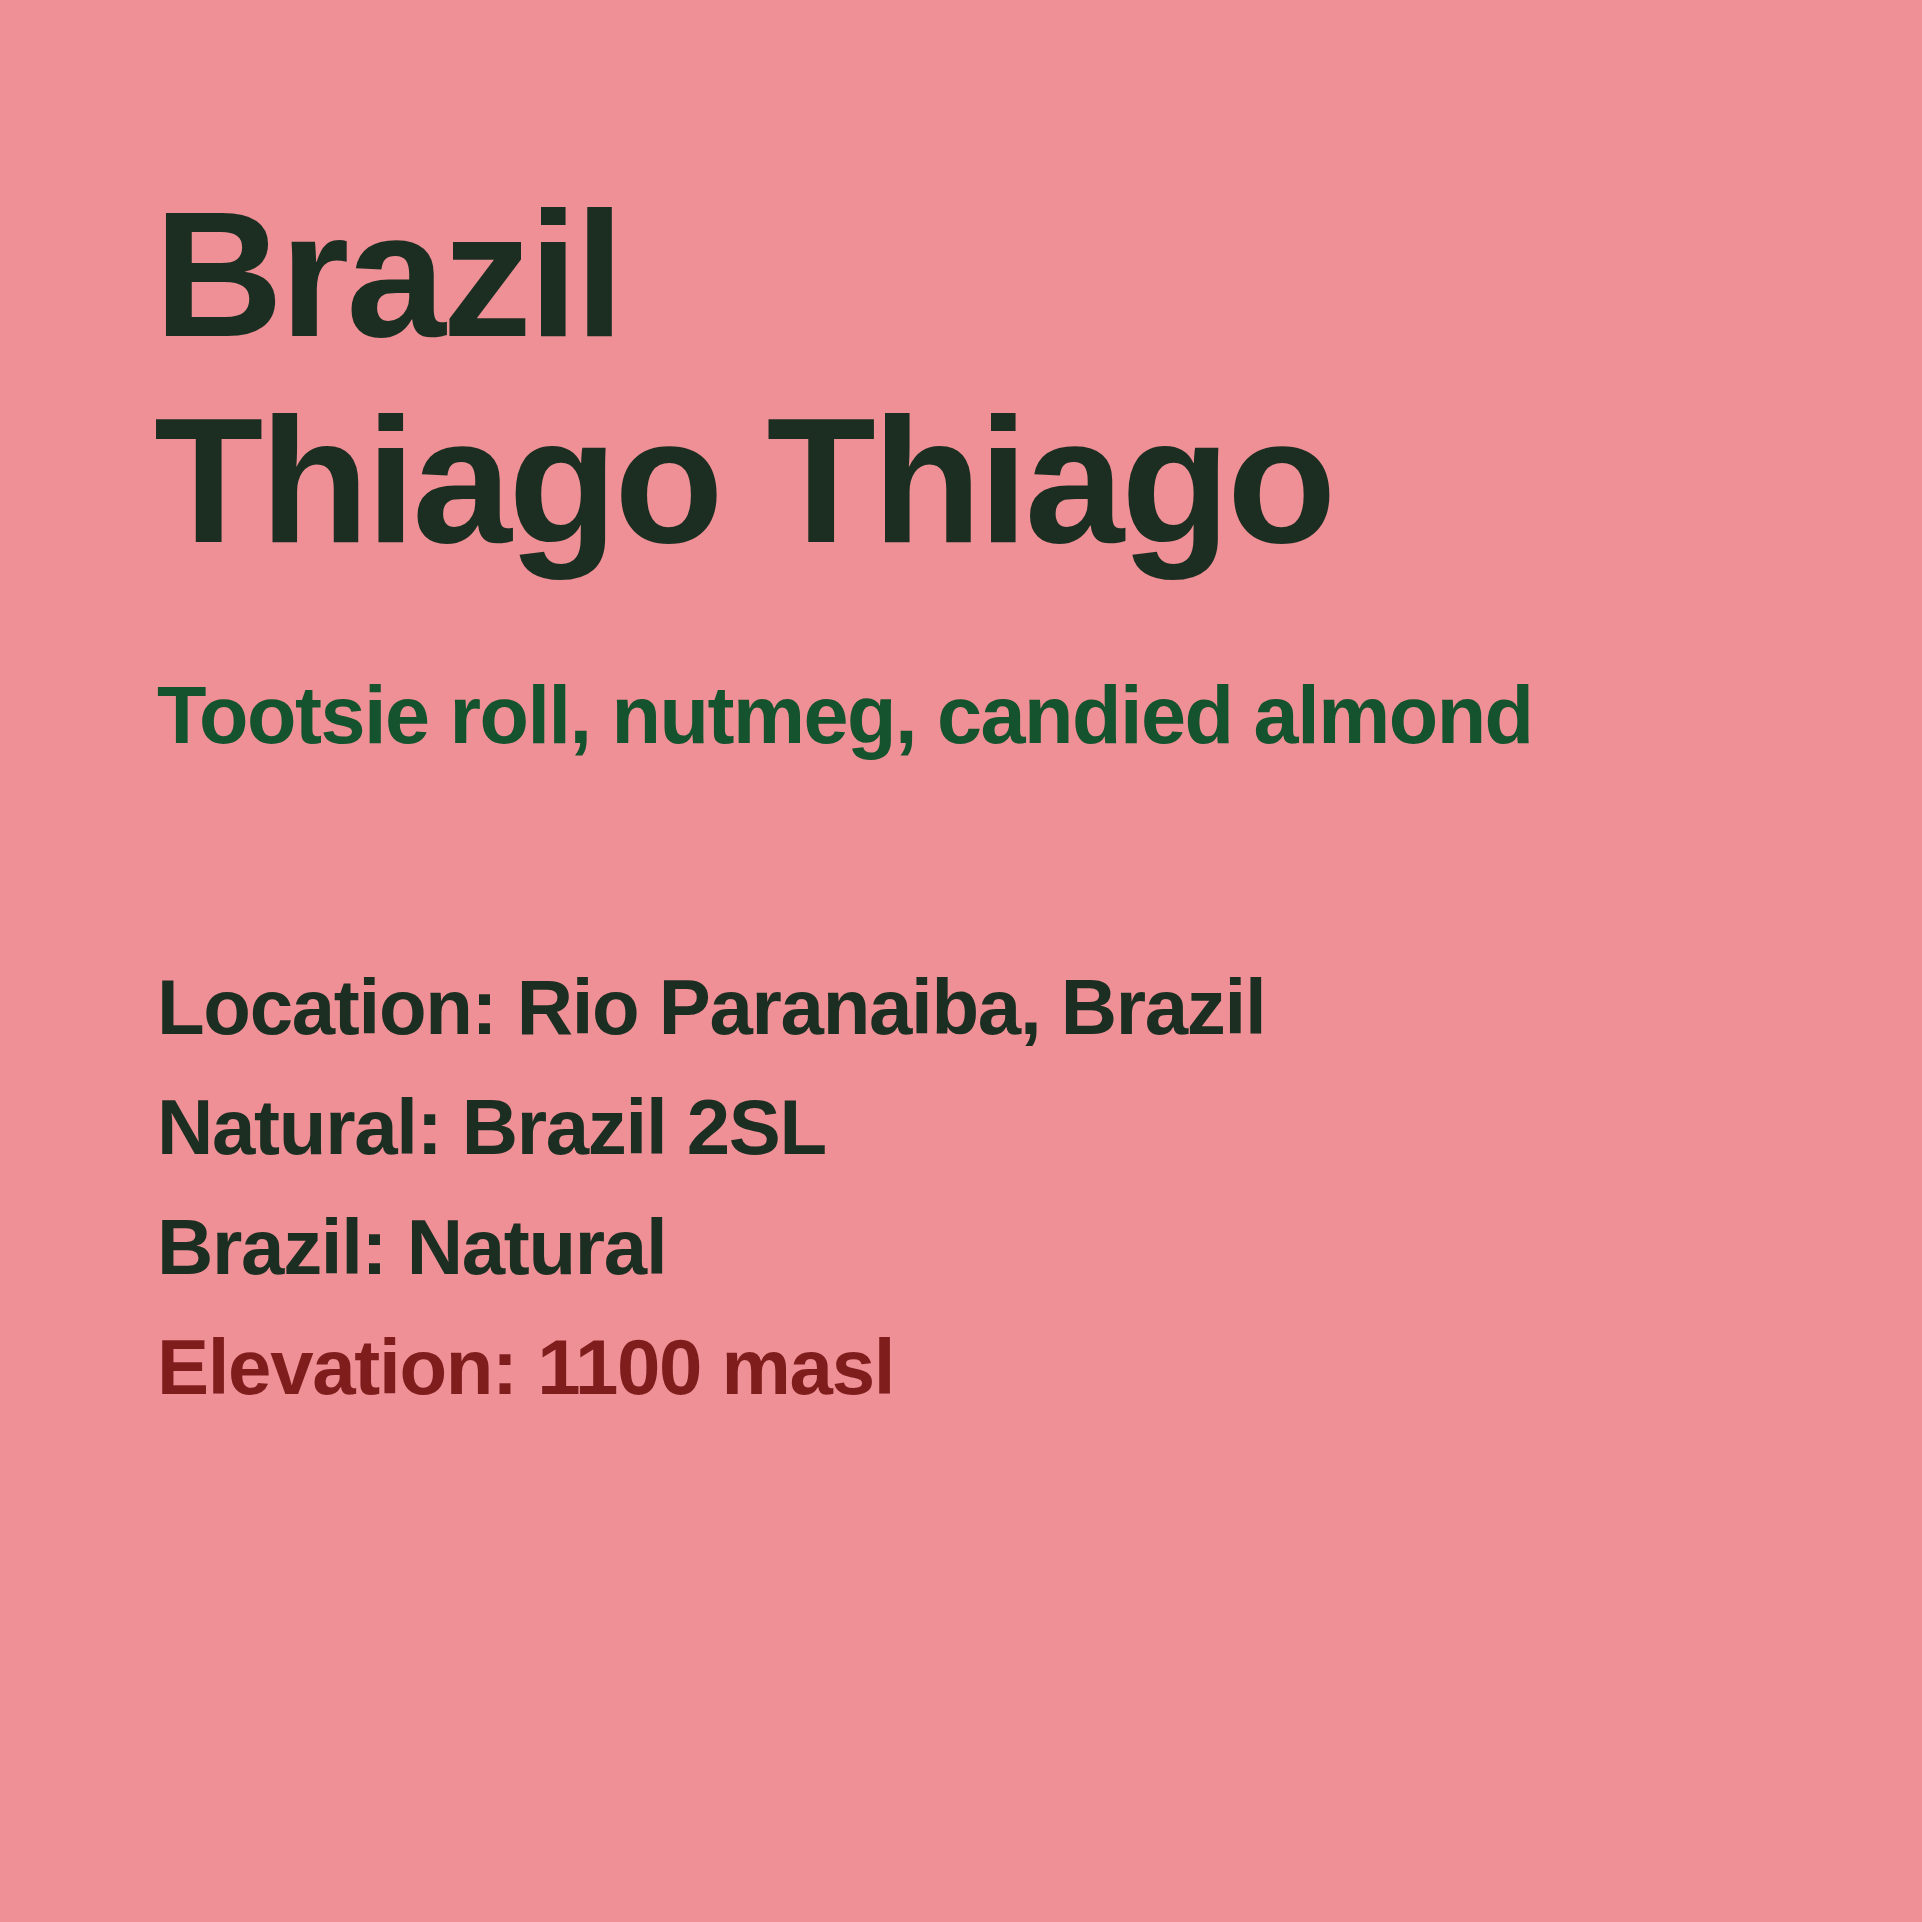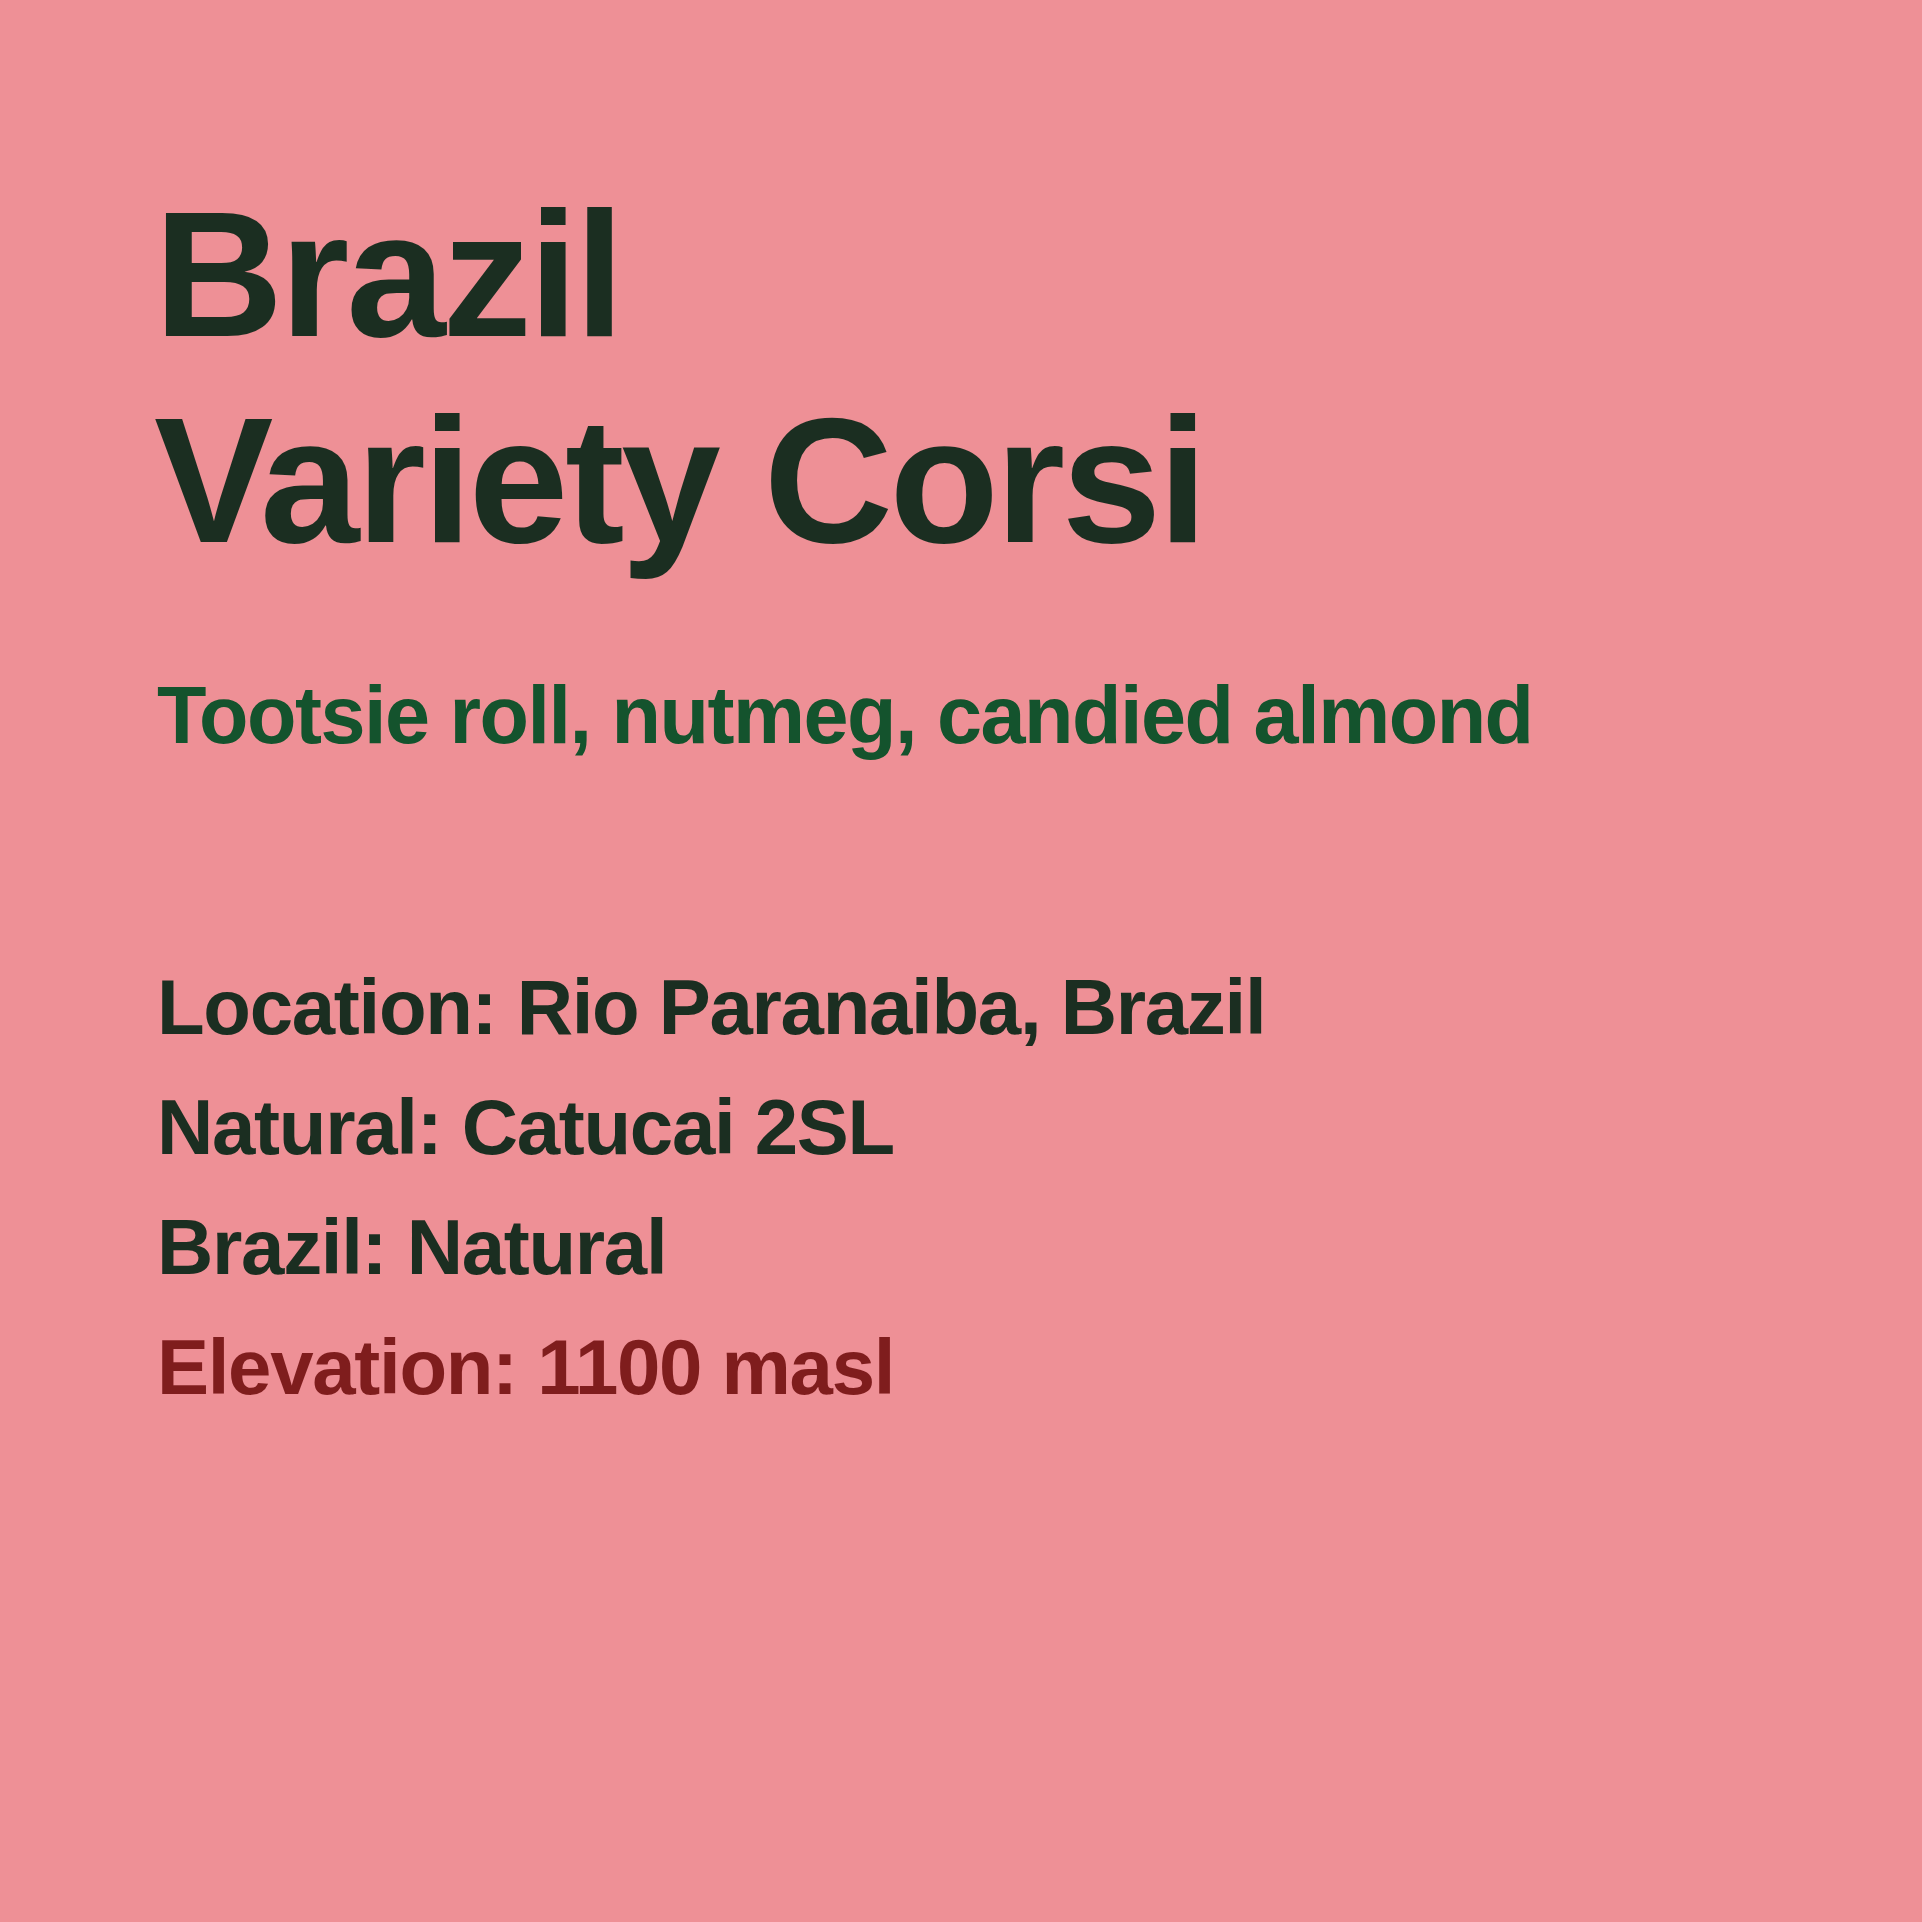--- a/index.html
+++ b/index.html
@@ -86,26 +86,26 @@
   .detail-row .detail-value {
     display: inline;
   }
 </style>
 </head>
 <body style="background: rgb(238, 144, 150);">
 
 <div class="card" style="background: rgb(238, 144, 150);">
 
   <div class="title-block">
-    <h1 class="origin-title" style="color: rgb(27, 46, 33);"><span class="line">Brazil</span><span class="line">Variety Corsi</span></h1>
+    <h1 class="origin-title" style="color: rgb(27, 46, 33);"><span class="line">Brazil</span><span class="line">Thiago Thiago</span></h1>
   </div>
 
   <p class="tasting-notes" style="color: #14532d;">Tootsie roll, nutmeg, candied almond</p>
 
   <ul class="detail-list">
     <li class="detail-row" style="color: rgb(27, 46, 33);"><span class="detail-label">Location:</span> <span class="detail-value">Rio Paranaiba, Brazil</span></li>
-    <li class="detail-row" style="color: rgb(27, 46, 33);"><span class="detail-label">Natural:</span> <span class="detail-value">Catucai 2SL</span></li>
+    <li class="detail-row" style="color: rgb(27, 46, 33);"><span class="detail-label">Natural:</span> <span class="detail-value">Brazil 2SL</span></li>
     <li class="detail-row" style="color: rgb(27, 46, 33);"><span class="detail-label">Brazil:</span> <span class="detail-value">Natural</span></li>
     <li class="detail-row" style="color: #7f1d1d;"><span class="detail-label">Elevation:</span> <span class="detail-value">1100 masl</span></li>
   </ul>
 
 </div>
 
 
 </body></html>

